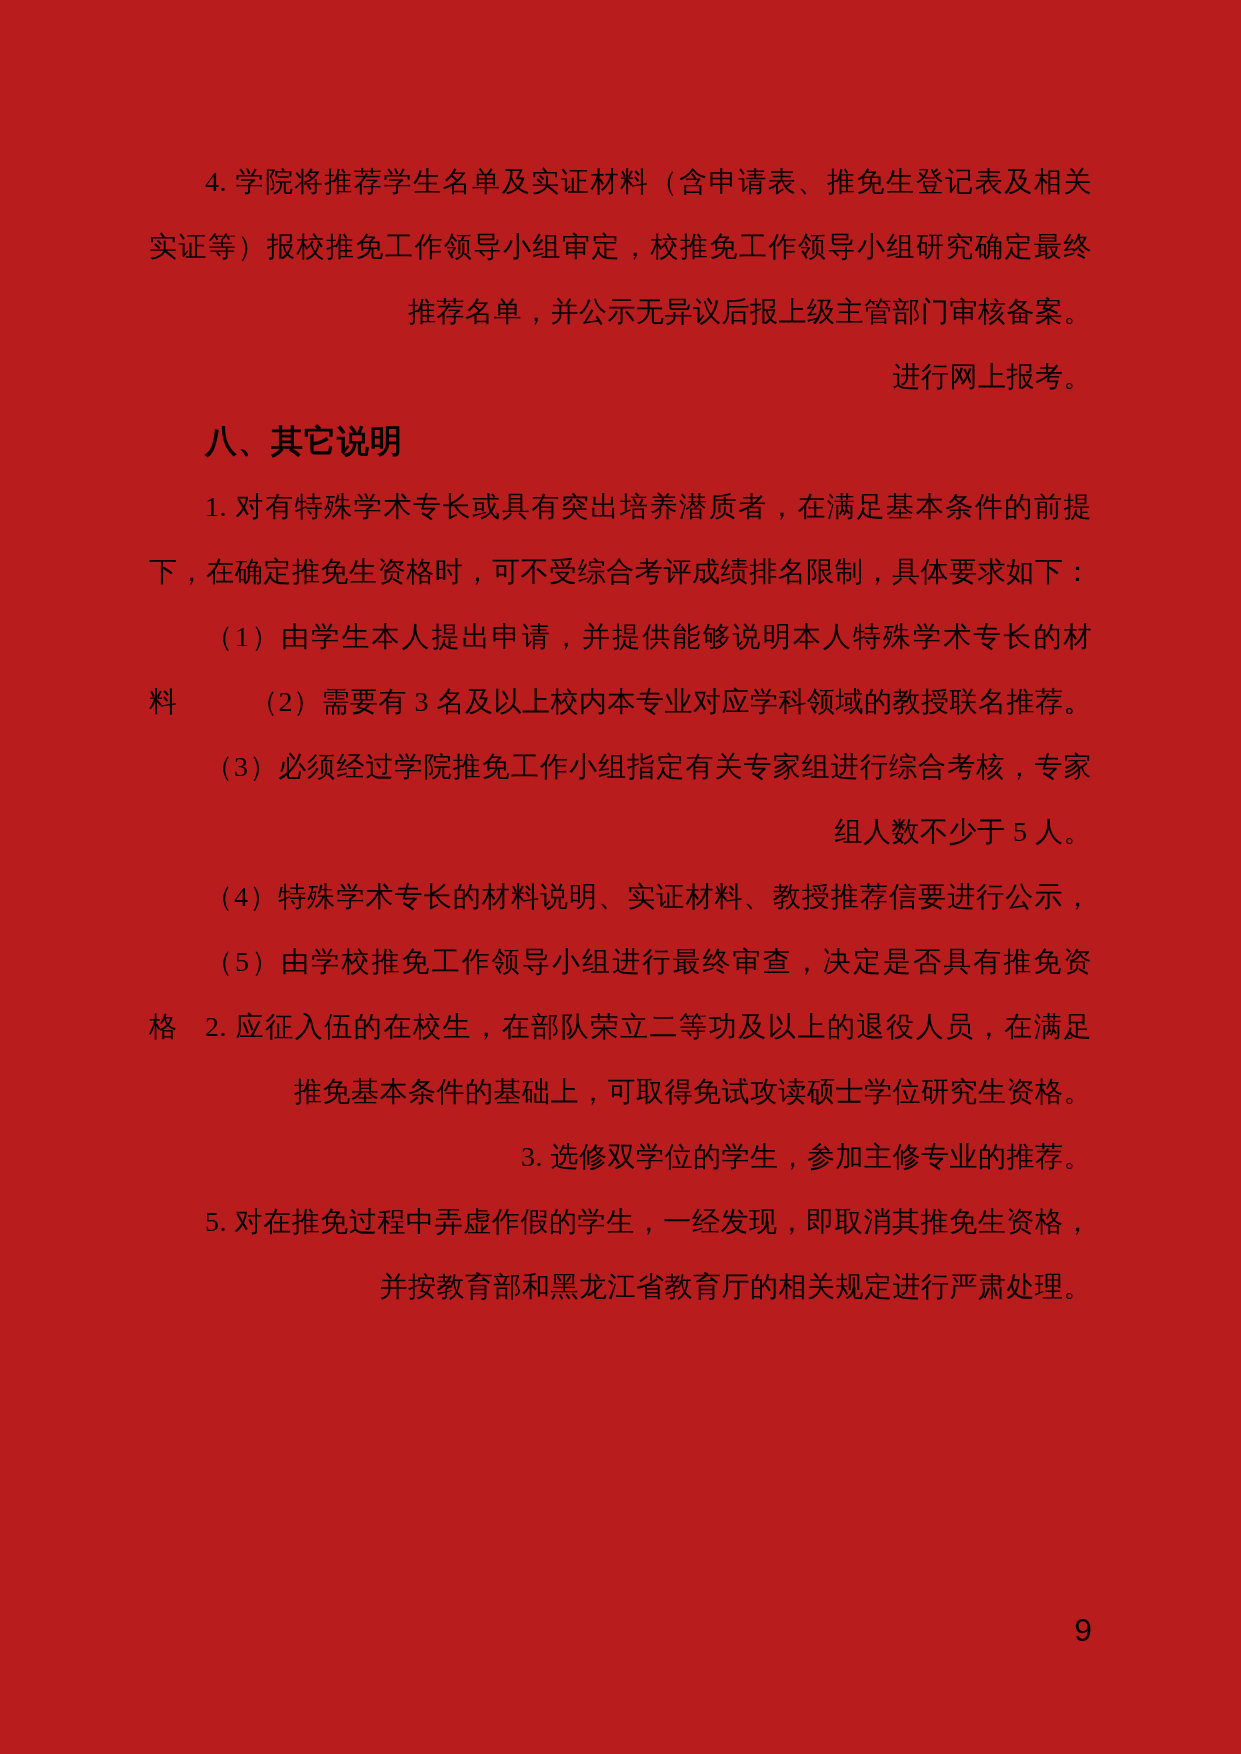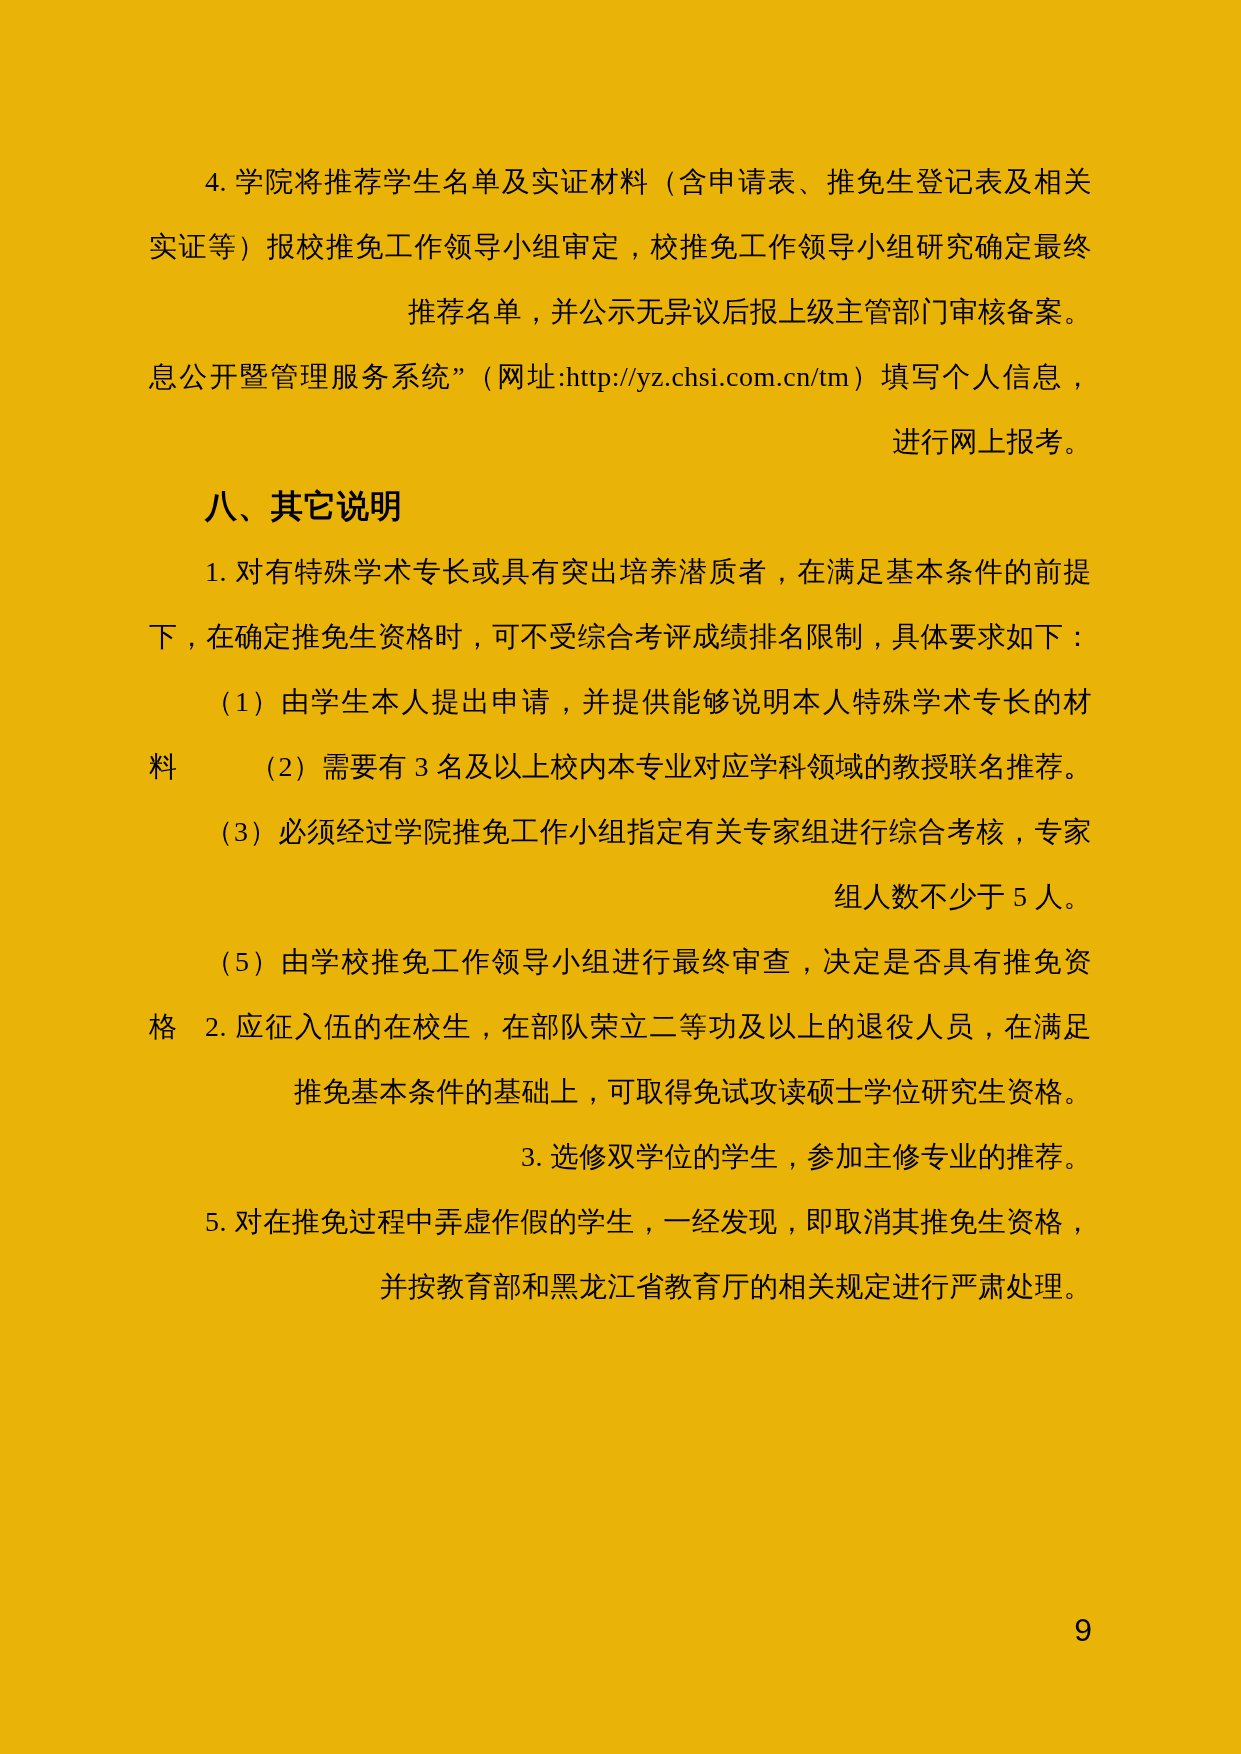--- a/index.html
+++ b/index.html
@@ -14,21 +14,21 @@
       color: #000000;
       font-family: "Liberation Serif", "DejaVu Serif", serif;
       overflow: hidden;
     }
     .page {
       position: absolute;
       left: 0;
       top: 0;
       width: 1241px;
       height: 1754px;
-      background: #eab308;
+      background: #b91c1c;
     }
     .content {
       position: absolute;
       left: 149px;
       top: 149px;
       width: 943px;
     }
     .line {
       height: 65px;
       line-height: 65px;
@@ -64,29 +64,29 @@
     }
   </style>
 </head>
 <body style="background: rgb(255, 255, 255); color: rgb(0, 0, 0);">
 
 <div class="page">
   <div class="content" id="doc-body">
       <div class="line indent fill">4. 学院将推荐学生名单及实证材料（含申请表、推免生登记表及相关</div>
       <div class="line fill">实证等）报校推免工作领导小组审定，校推免工作领导小组研究确定最终</div>
       <div class="line">推荐名单，并公示无异议后报上级主管部门审核备案。</div>
-      <div class="line fill">息公开暨管理服务系统”（网址:http://yz.chsi.com.cn/tm）填写个人信息，</div>
       <div class="line">进行网上报考。</div>
       <div class="line heading indent">八、其它说明</div>
       <div class="line indent fill">1. 对有特殊学术专长或具有突出培养潜质者，在满足基本条件的前提</div>
       <div class="line fill">下，在确定推免生资格时，可不受综合考评成绩排名限制，具体要求如下：</div>
       <div class="line indent fill">（1）由学生本人提出申请，并提供能够说明本人特殊学术专长的材料。</div>
       <div class="line indent">（2）需要有 3 名及以上校内本专业对应学科领域的教授联名推荐。</div>
       <div class="line indent fill">（3）必须经过学院推免工作小组指定有关专家组进行综合考核，专家</div>
       <div class="line">组人数不少于 5 人。</div>
+      <div class="line indent fill">（4）特殊学术专长的材料说明、实证材料、教授推荐信要进行公示，</div>
       <div class="line indent fill">（5）由学校推免工作领导小组进行最终审查，决定是否具有推免资格。</div>
       <div class="line indent fill">2. 应征入伍的在校生，在部队荣立二等功及以上的退役人员，在满足</div>
       <div class="line">推免基本条件的基础上，可取得免试攻读硕士学位研究生资格。</div>
       <div class="line indent">3. 选修双学位的学生，参加主修专业的推荐。</div>
       <div class="line indent fill">5. 对在推免过程中弄虚作假的学生，一经发现，即取消其推免生资格，</div>
       <div class="line">并按教育部和黑龙江省教育厅的相关规定进行严肃处理。</div>
     </div>
   <div class="footer">
     <span>9</span>
   </div>

